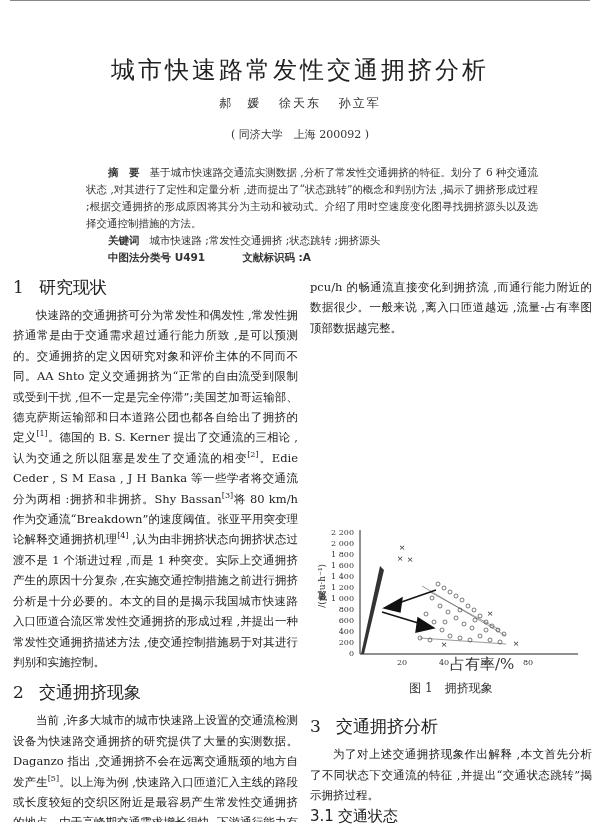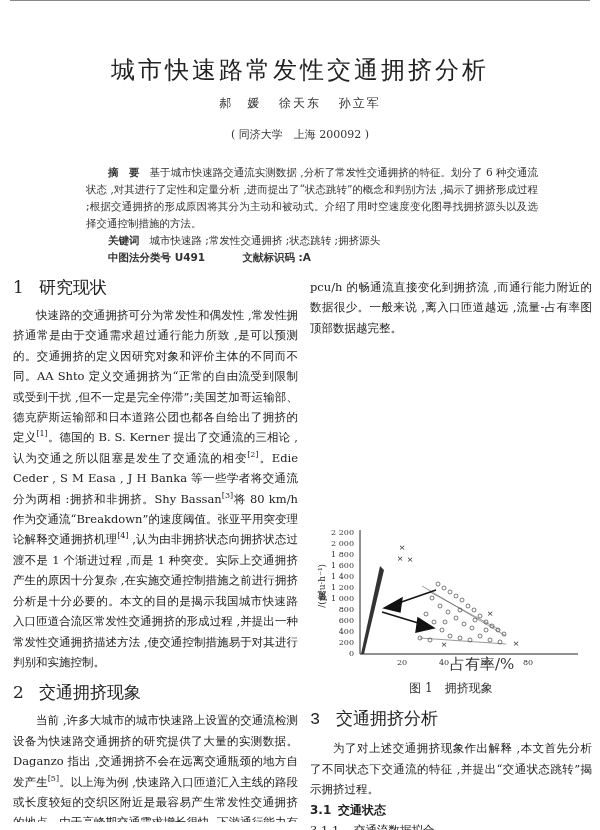--- a/index.html
+++ b/index.html
@@ -15,21 +15,21 @@
            font-size: 11px; color: #333; }
   .abstract { position: absolute; top: 164px; left: 86px; width: 452px; font-size: 10.5px;
               line-height: 17px; color: #333; text-align: justify; }
   .abstract .lbl { font-weight: bold; margin-right: 10px; font-family: "DejaVu Sans", sans-serif; }
   .abstract .indent { padding-left: 22px; }
   .col { position: absolute; font-size: 11.5px; line-height: 20.4px; color: #222; text-align: justify; }
   .col.left { left: 13px; top: 270px; width: 285px; }
   .col.right { left: 310px; top: 277px; width: 282px; }
   .h1 { font-size: 17px; line-height: 24px; margin: 5px 0 6px 0; font-weight: normal; }
   .h1 .num { display: inline-block; width: 26px; }
-  .h2 { font-size: 12px; font-weight: bold; font-family: "DejaVu Sans", sans-serif; margin: 0; line-height: 20px; }
+  .h2 { font-size: 15px; font-weight: normal; font-family: "DejaVu Sans", sans-serif; margin: 0; line-height: 20px; }
   .h2 .num { display: inline-block; width: 28px; }
   .h3 { font-size: 11.5px; margin: 0; line-height: 20px; }
   .h3 .num { display: inline-block; width: 44px; }
   p { margin: 0; text-indent: 2em; }
   p.noind { text-indent: 0; }
   sup { font-size: 8px; line-height: 0; }
   .figure { position: relative; width: 282px; height: 150px; margin: 4px 0 0 0; }
   .fig-cap { text-align: center; font-size: 12px; margin-top: 2px; color: #333; }
   .ylabel { position: absolute; left: 2px; top: 38px; writing-mode: vertical-rl; transform: rotate(180deg);
             font-size: 9px; color: #333; }
@@ -159,21 +159,21 @@
         <line x1="126" y1="64" x2="80" y2="80"></line>
         <polygon points="74,82 92,72 90,86"></polygon>
         <line x1="72" y1="86" x2="118" y2="100"></line>
         <polygon points="124,102 108,92 106,106"></polygon>
       </g>
     </svg>
     <div class="xlabel">占有率/%</div>
   </div>
   <div class="fig-cap">图 1　拥挤现象</div>
 
-  <div class="h1" style="margin-top:10px;font-family:Liberation Mono, monospace;"><span class="num">3</span><span>交通拥挤分析</span></div>
+  <div class="h1" style="margin-top:16px;"><span class="num">3</span><span>交通拥挤分析</span></div>
   <p>为了对上述交通拥挤现象作出解释 ,本文首先分析了不同状态下交通流的特征 ,并提出“交通状态跳转”揭示拥挤过程。</p>
   <div class="h2"><span class="num">3.1</span><span>交通状态</span></div>
   <div class="h3"><span class="num">3.1.1</span><span>交通流数据拟合</span></div>
 
 </div>
 
 <style>
   
   .col.left { height: 552px; overflow: hidden; }
 </style>

